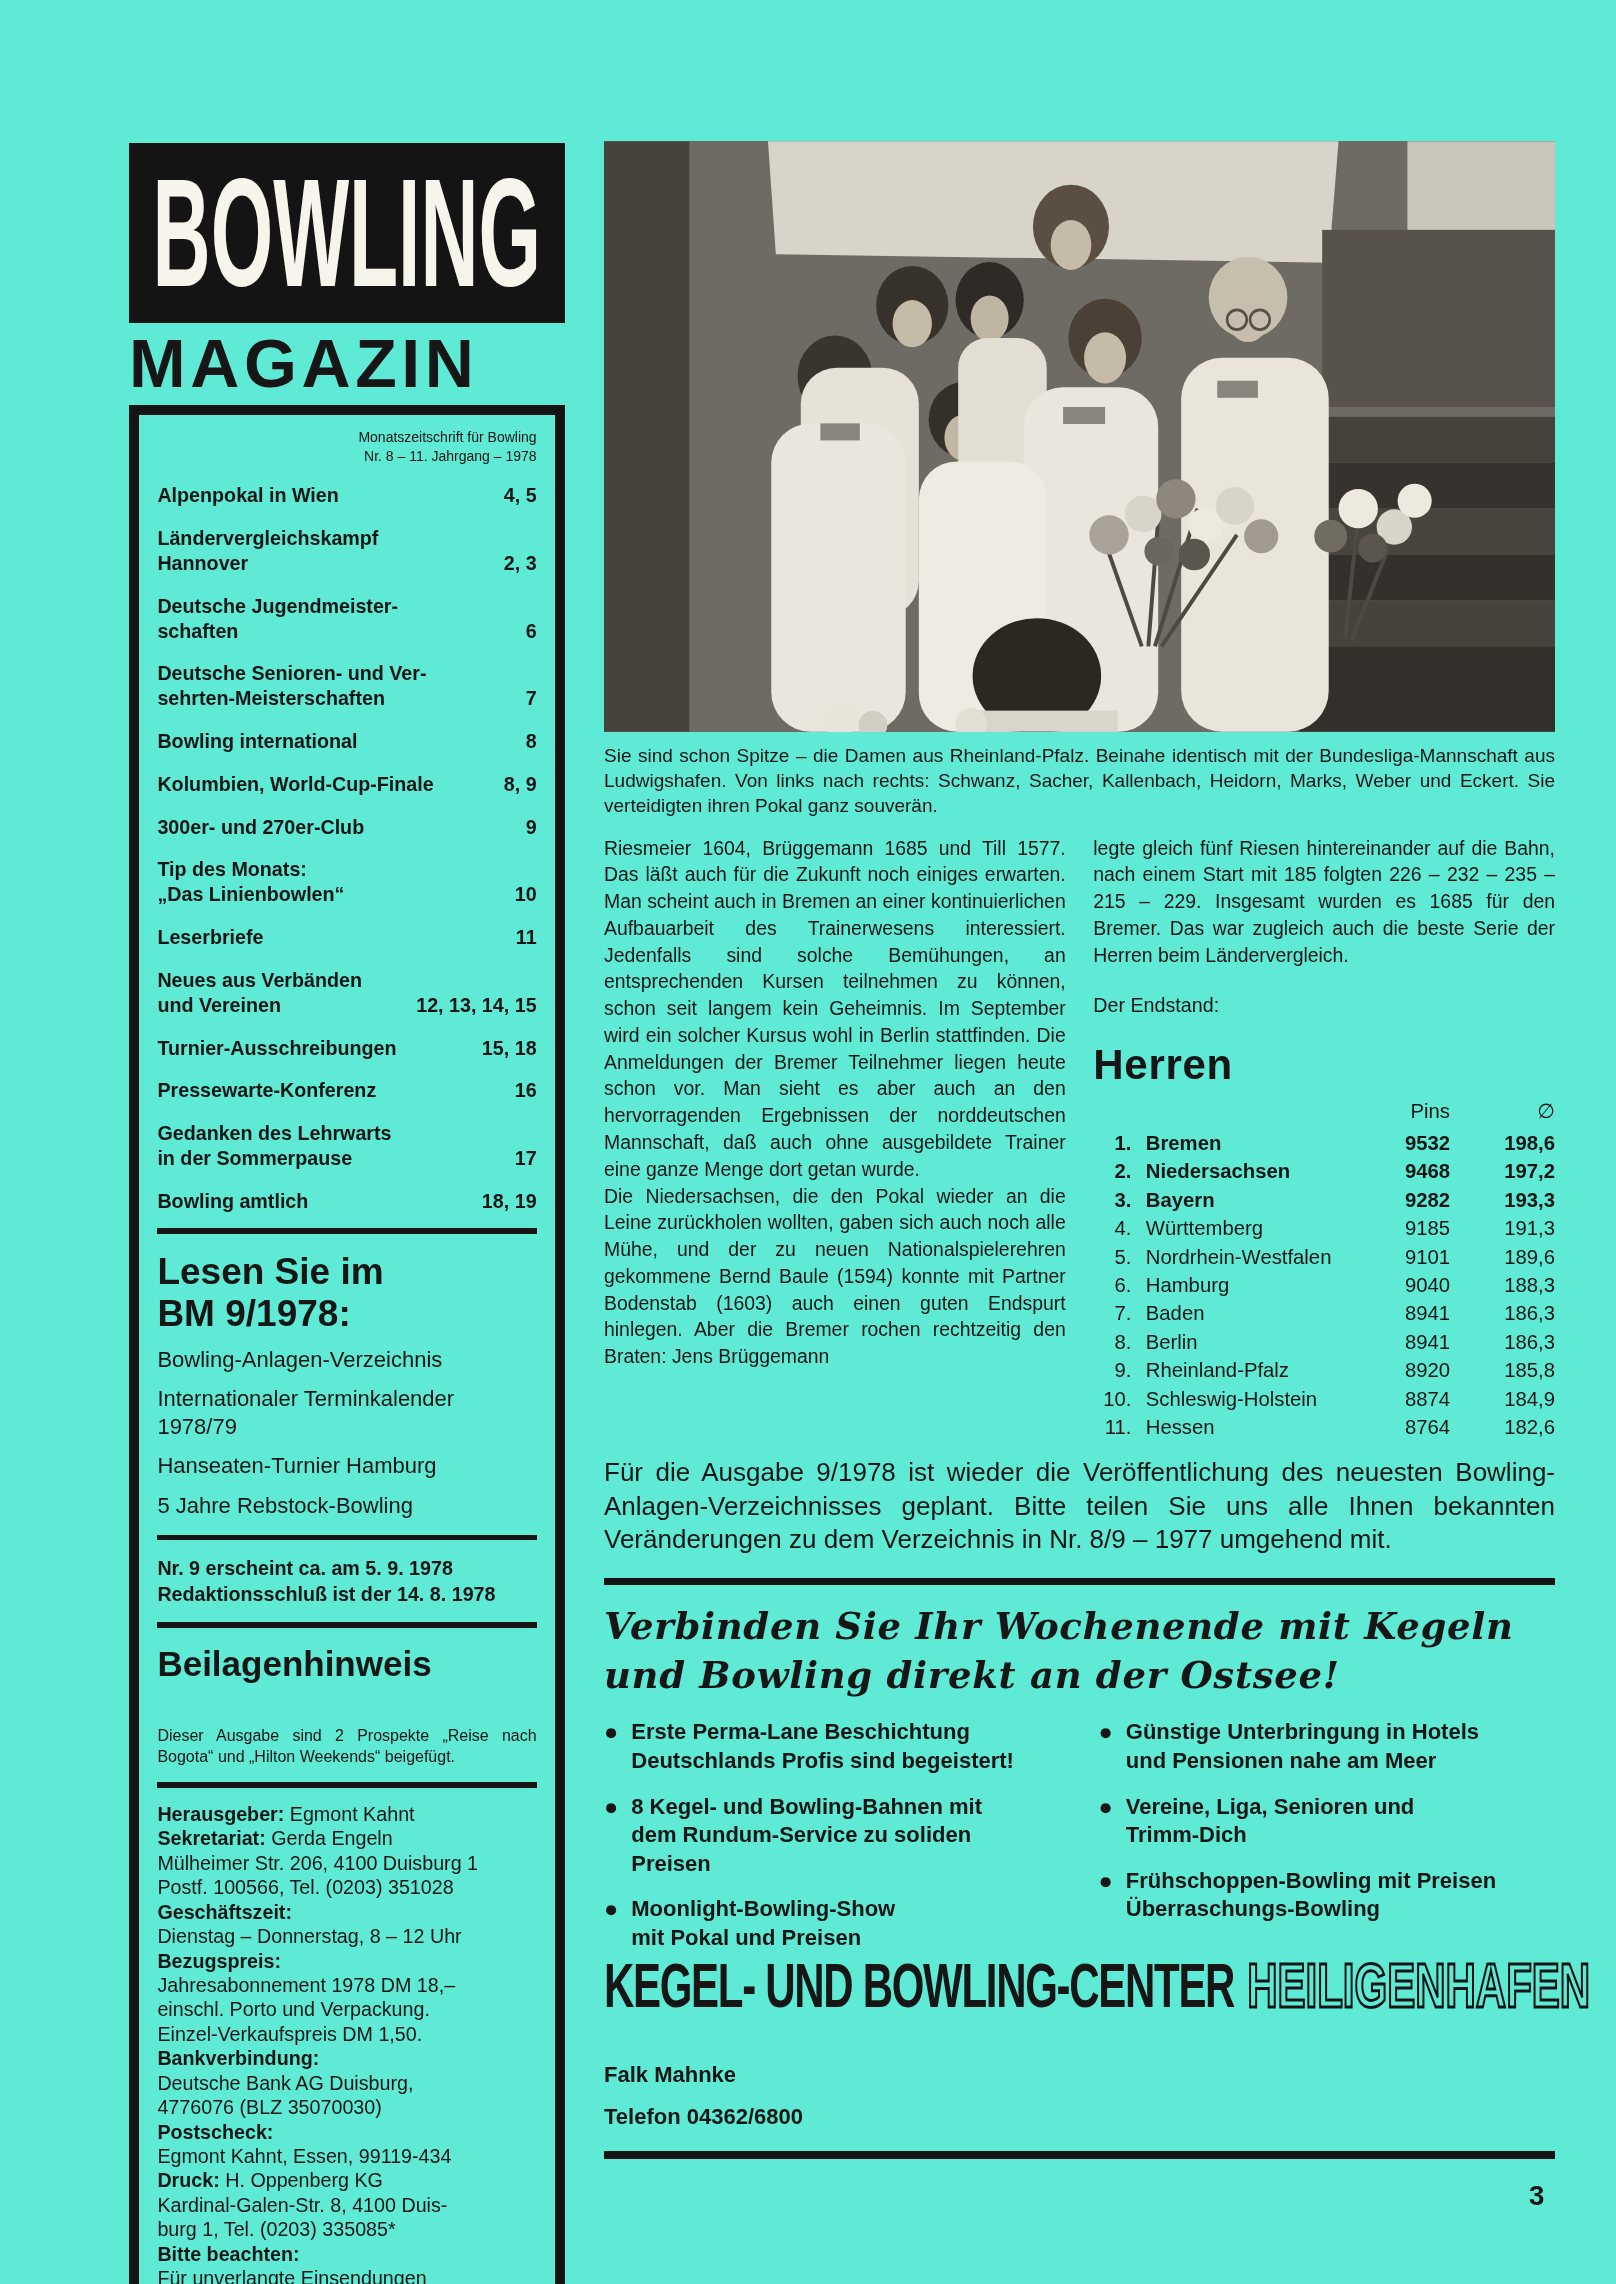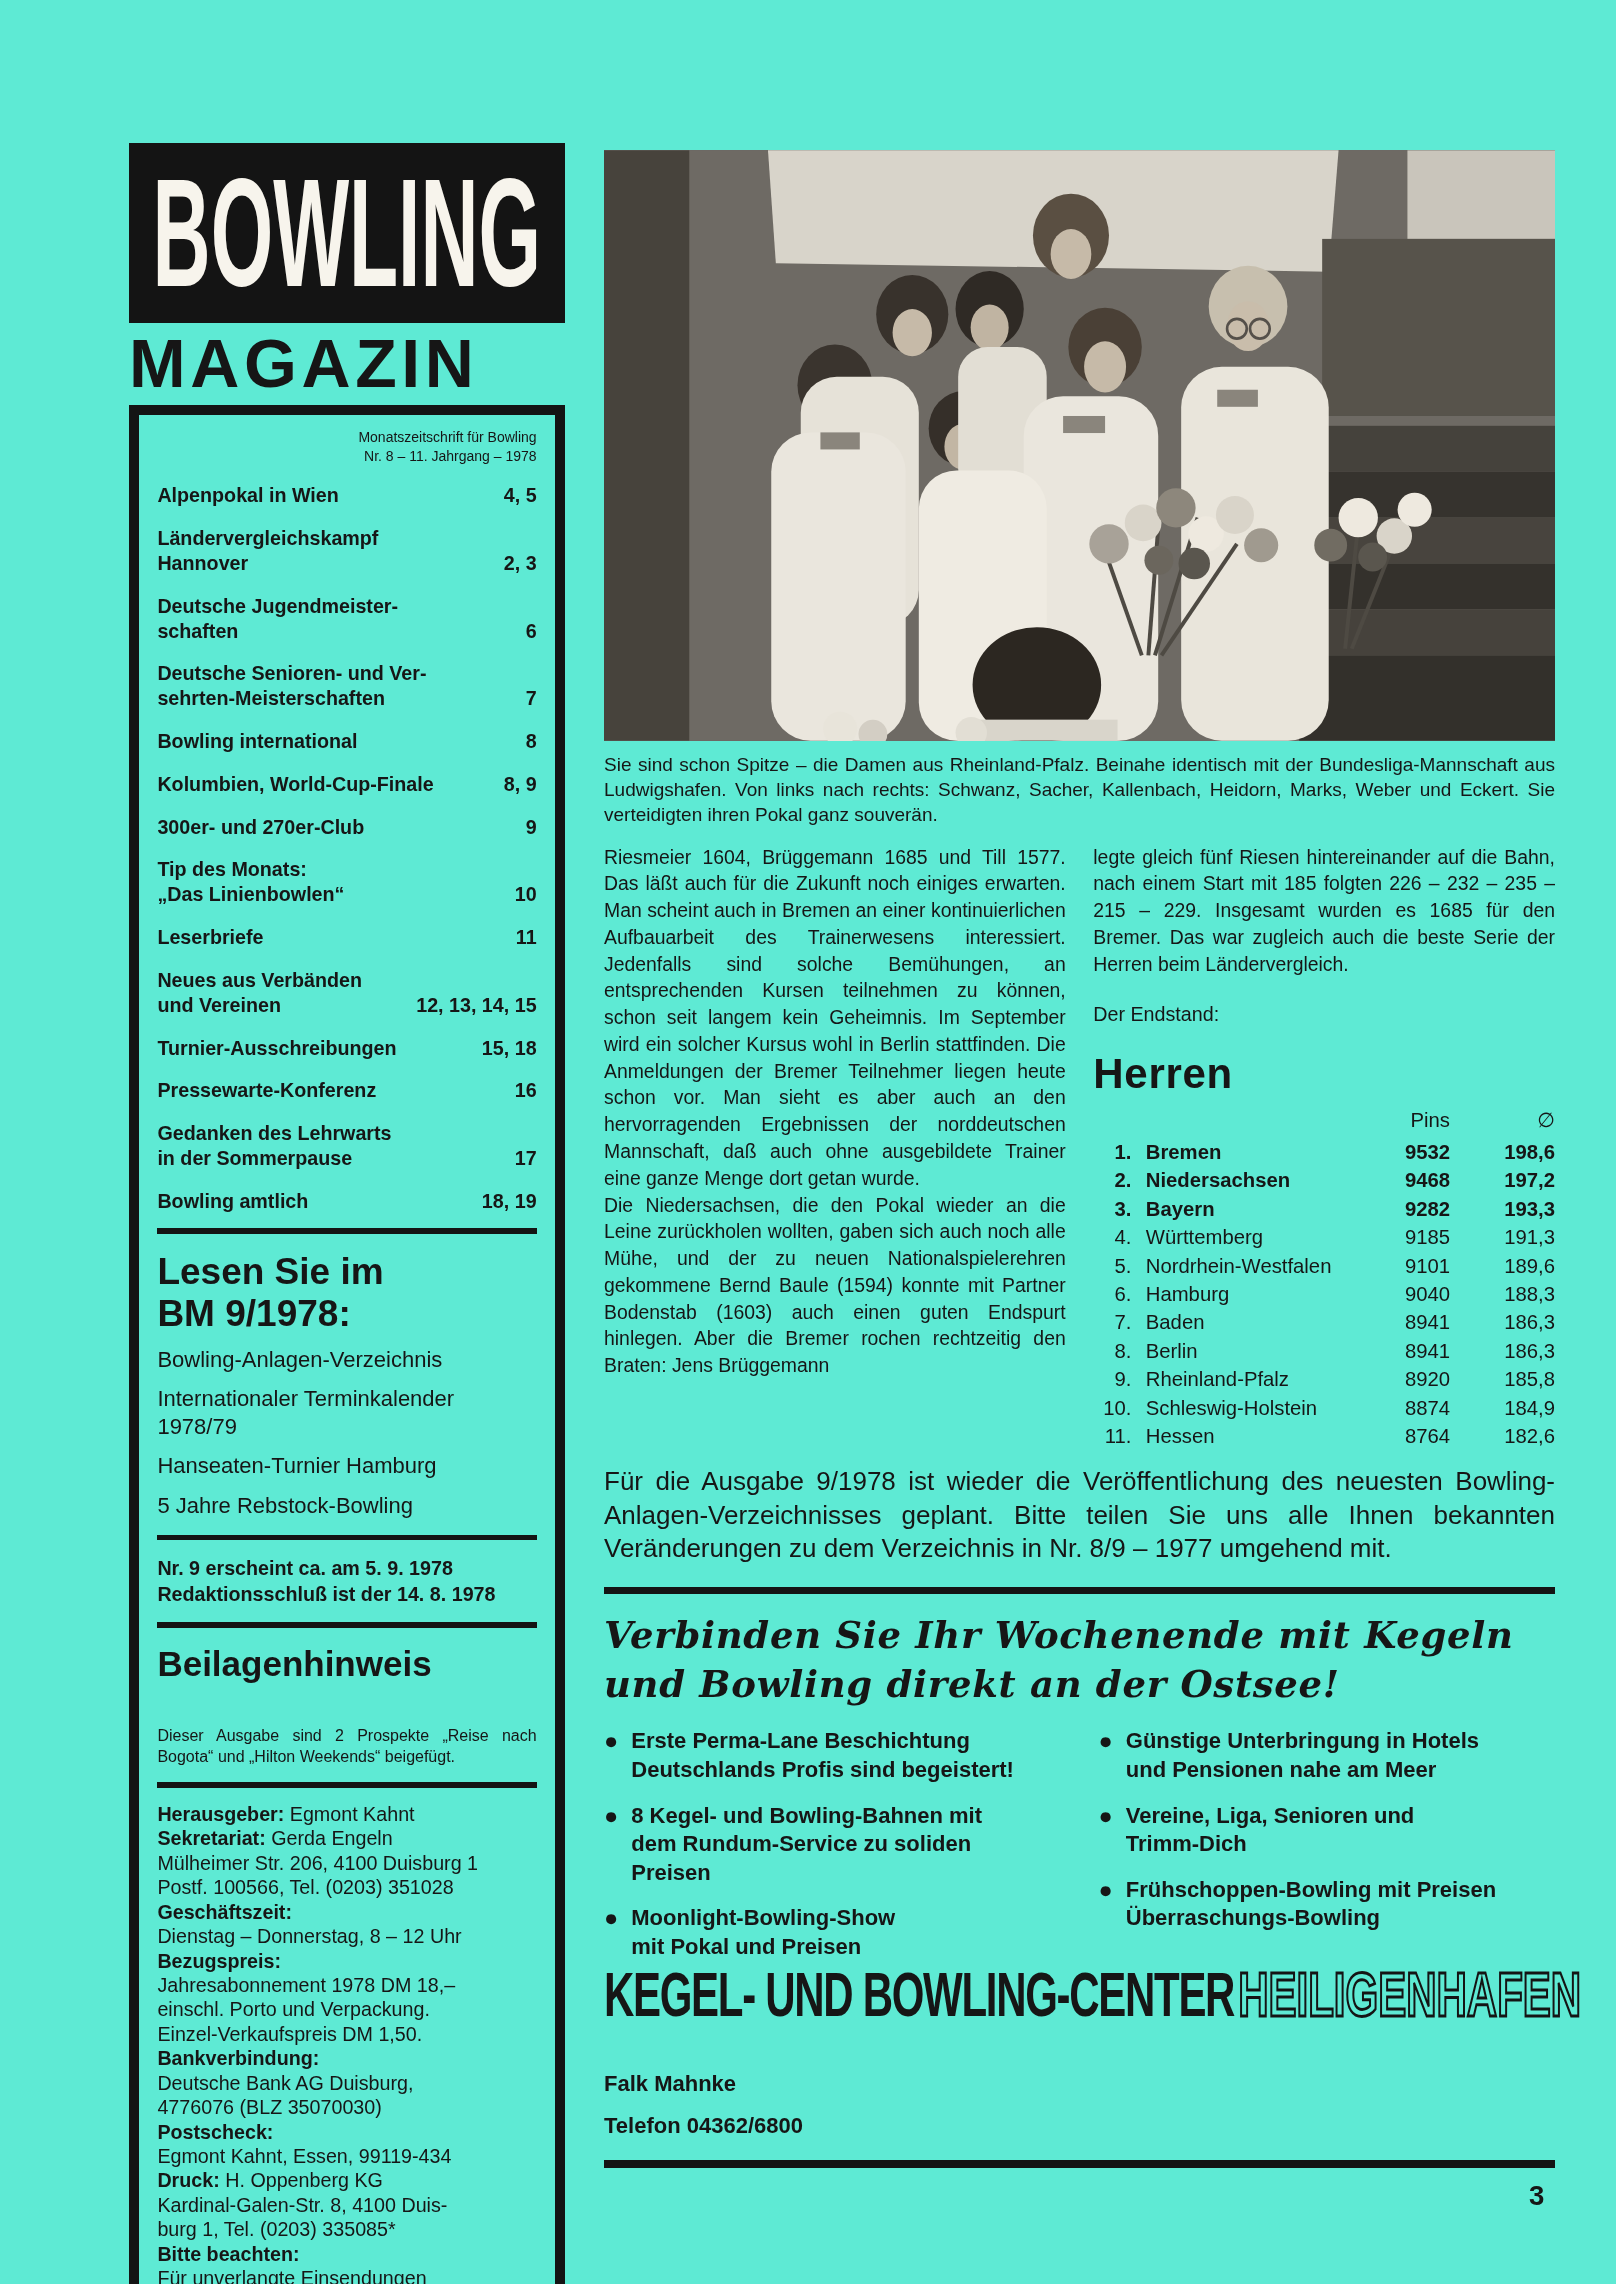--- a/index.html
+++ b/index.html
@@ -37,21 +37,21 @@
   .rule { height:5.9px; background:#141414; margin:14.4px 0; }
   .preview-title { font-size:37px; font-weight:bold; line-height:1.14; white-space:pre-line; margin-top:2.6px; }
   .preview-item { font-size:22px; line-height:1.3; white-space:pre-line; margin-top:10.5px; }
   .next-line { font-weight:bold; font-size:19.7px; line-height:1.35; }
   .insert-title { font-size:35px; font-weight:bold; margin:1.3px 0 9.2px 0; }
   .insert-text { font-size:16px; line-height:1.32; text-align:justify;margin-top:32px; }
   .imprint-line { font-size:19.7px; line-height:1.24; white-space:pre-line; }
   .imprint-line b { font-weight:bold; }
 
   
-  .main { position:absolute; left:604px; top:150px; width:951px; }
+  .main { position:absolute; left:604px; top:141px; width:951px; }
   .photo { width:951px; height:591px; background:#6e6a64; overflow:hidden; }
   .photo svg { display:block; }
   .caption { margin-top:10.5px; font-size:19px; line-height:1.34; text-align:justify; }
   .cols { display:flex; gap:27.6px; margin-top:15.7px; }
   .col { width:462px; font-size:19.4px; line-height:1.38; text-align:justify; }
   .col p { margin:0; }
   .endstand { margin-top:23.6px; font-size:19.7px; }
   .herren-title { font-size:42px; font-weight:bold; margin-top:17px; letter-spacing:0.7px; }
   .standings { margin-top:2.6px; font-size:20.3px; }
   .st-head, .st-row { display:grid; grid-template-columns:42px 1fr 98px 105px; line-height:1.4; }
@@ -66,21 +66,21 @@
   .script-line {
     font-family:"DejaVu Serif", serif; font-style:italic; font-weight:bold;
     font-size:37px; line-height:1.3; white-space:pre-line; margin-top:17px;
     letter-spacing:0.7px;
   }
   .bullets { display:flex; gap:38px; margin-top:19.7px; }
   .bullet-col { width:457px; display:flex; flex-direction:column; gap:17px; }
   .bullet { display:flex; gap:13px; font-size:22px; font-weight:bold; line-height:1.3; }
   .dot { font-size:23.6px; line-height:1.25; }
   .bullet-text { white-space:pre-line; }
-  .kegel { margin-top:22px; white-space:nowrap; display:flex; align-items:flex-end; gap:4px; }
+  .kegel { margin-top:22px; white-space:nowrap; display:flex; align-items:flex-end; gap:13px; }
   .kegel-solid {
     display:inline-block; font-size:42px; font-weight:bold; letter-spacing:-1.3px;
     transform:scaleY(1.5); transform-origin:left bottom;
   }
   .kegel-outline {
     display:inline-block; font-size:42px; font-weight:bold; letter-spacing:0px;
     color:transparent; -webkit-text-stroke:2px #141414;
     transform:scaleY(1.5); transform-origin:left bottom;
   }
   .kegel-info { display:flex; justify-content:space-between; margin-top:15.7px; }

